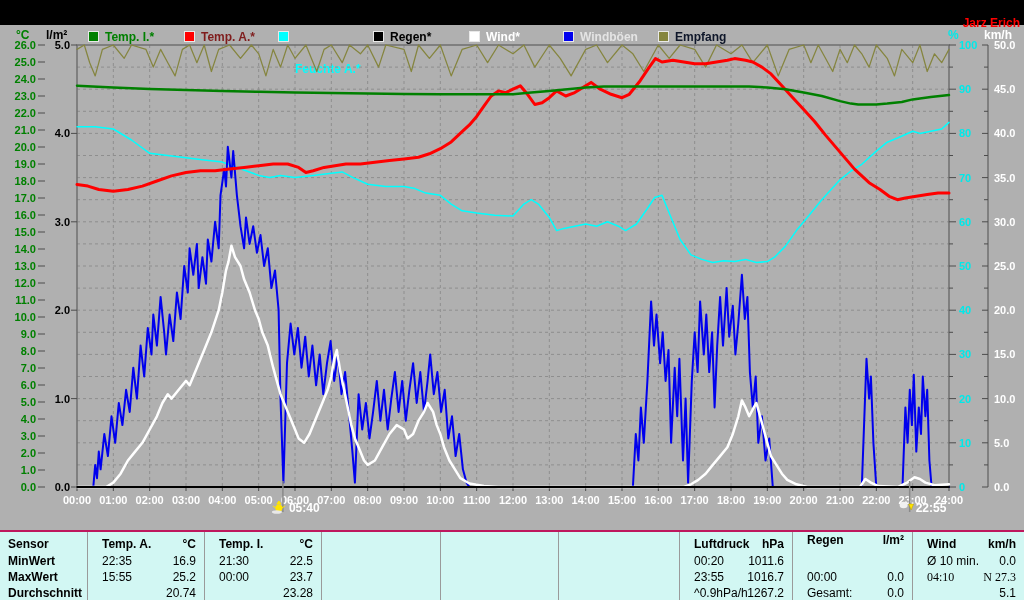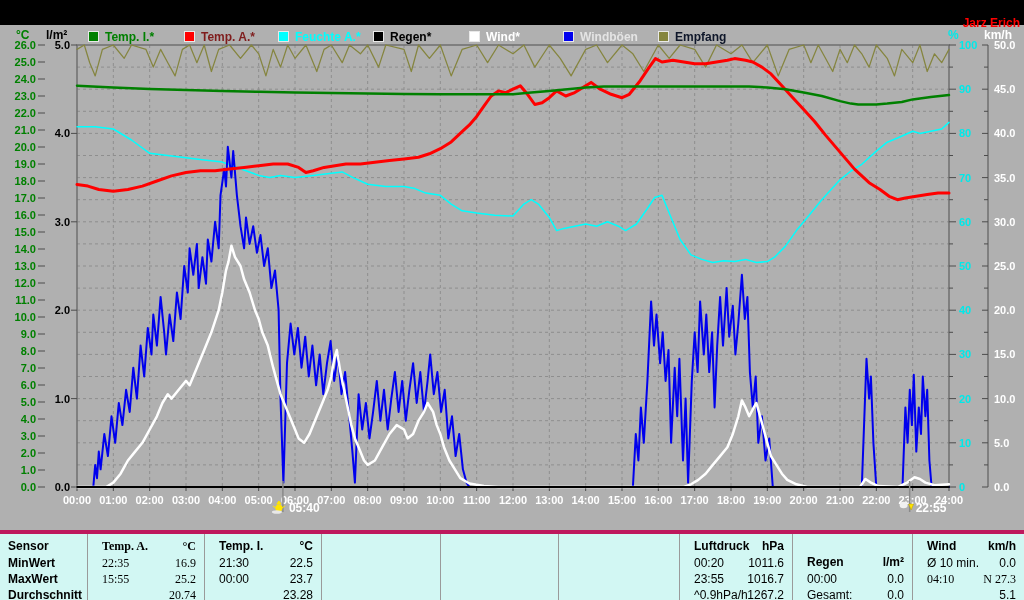--- a/index.html
+++ b/index.html
@@ -26,21 +26,21 @@
   .unit-kmh{left:984px;top:28px;color:#fff;}
   .legend-item{position:absolute;top:30px;height:14px;}
   .legend-swatch{
     position:absolute;left:0;top:1px;width:11px;height:11px;
     border:1px solid #e8e8e8;box-sizing:border-box;
   }
   .legend-label{position:absolute;left:17px;top:0;font-size:12px;font-weight:bold;white-space:nowrap;}
   #chart{position:absolute;left:0;top:0;}
   #datatable{
     position:absolute;left:0;top:530px;width:1024px;height:70px;
-    background:#d2f7f3;border-top:4px solid #be185d;
+    background:#d2f7f3;border-top:2px solid #be185d;
     display:flex;flex-direction:row;box-sizing:border-box;
   }
   .tcol{position:relative;height:100%;border-right:1px solid #9a9a9a;box-sizing:border-box;}
   .tcol:last-child{border-right:none;}
   .trow{
     position:absolute;left:0;width:100%;height:16px;font-size:12px;color:#000;
     line-height:16px;white-space:nowrap;box-sizing:border-box;
   }
   .trow .lv{position:absolute;left:14px;}
   .trow .rv{position:absolute;right:8px;}
@@ -63,21 +63,21 @@
     <div class="legend-item" style="left: 88px;">
       <span class="legend-swatch" style="background: rgb(0, 128, 0);"></span>
       <span class="legend-label" style="color: rgb(0, 128, 0);">Temp. I.*</span>
     </div>
     <div class="legend-item" style="left: 184px;">
       <span class="legend-swatch" style="background: rgb(255, 0, 0);"></span>
       <span class="legend-label" style="color: #7f1d1d;">Temp. A.*</span>
     </div>
     <div class="legend-item" style="left: 278px;">
       <span class="legend-swatch" style="background: rgb(0, 255, 255);"></span>
-      <span class="legend-label" style="color: rgb(0, 255, 255);">Feuchte A.*</span>
+      <span class="legend-label" style="color: rgb(0, 255, 255); margin-top: 32px;">Feuchte A.*</span>
     </div>
     <div class="legend-item" style="left: 373px;">
       <span class="legend-swatch" style="background: rgb(0, 0, 0);"></span>
       <span class="legend-label" style="color: rgb(0, 0, 0);">Regen*</span>
     </div>
     <div class="legend-item" style="left: 469px;">
       <span class="legend-swatch" style="background: rgb(255, 255, 255);"></span>
       <span class="legend-label" style="color: rgb(255, 255, 255);">Wind*</span>
     </div>
     <div class="legend-item" style="left: 563px;">
@@ -334,21 +334,21 @@
     <text x="915.651" y="512" fill="#fff" text-anchor="start" font-size="12" font-weight="bold" font-family="&quot;Liberation Sans&quot;,sans-serif">22:55</text>
   </svg>
 
 <div id="datatable">
     <div class="tcol rowlabels" style="width: 88px;">
       <div class="trow" style="top: 4px;">Sensor</div>
       <div class="trow" style="top: 21px;">MinWert</div>
       <div class="trow" style="top: 37px;">MaxWert</div>
       <div class="trow" style="top: 53px;">Durchschnitt</div>
     </div>
-    <div class="tcol" style="width: 117px; font-family: Liberation Serif, serif;">
+    <div class="tcol" style="width: 117px;">
       <div class="trow hdr" style="top: 4px;">
         <span class="lv">Temp. A.</span>
         <span class="rv">°C</span>
       </div>
       <div class="trow" style="top: 21px;">
         <span class="lv">22:35</span>
         <span class="rv">16.9</span>
       </div>
       <div class="trow" style="top: 37px;">
         <span class="lv">15:55</span>
@@ -443,21 +443,21 @@
       <div class="trow" style="top: 37px;">
         <span class="lv">23:55</span>
         <span class="rv">1016.7</span>
       </div>
       <div class="trow" style="top: 53px;">
         <span class="lv">^0.9hPa/h</span>
         <span class="rv">1267.2</span>
       </div>
     </div>
     <div class="tcol" style="width: 120px;">
-      <div class="trow hdr" style="top: 20px;">
+      <div class="trow hdr" style="top: 0;">
         <span class="lv">Regen</span>
         <span class="rv">l/m²</span>
       </div>
       <div class="trow" style="top: 21px;">
         <span class="lv"></span>
         <span class="rv"></span>
       </div>
       <div class="trow" style="top: 37px;">
         <span class="lv">00:00</span>
         <span class="rv">0.0</span>

